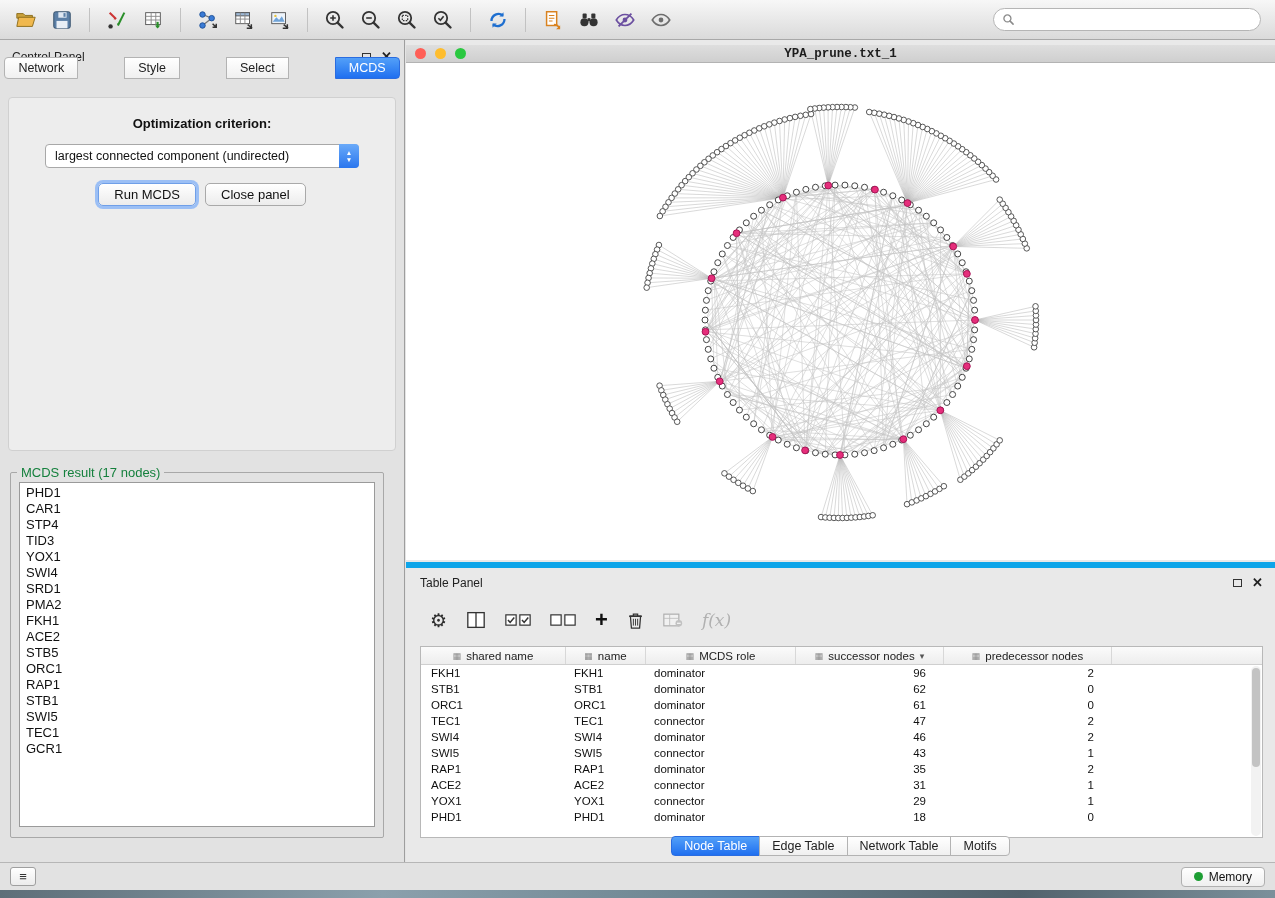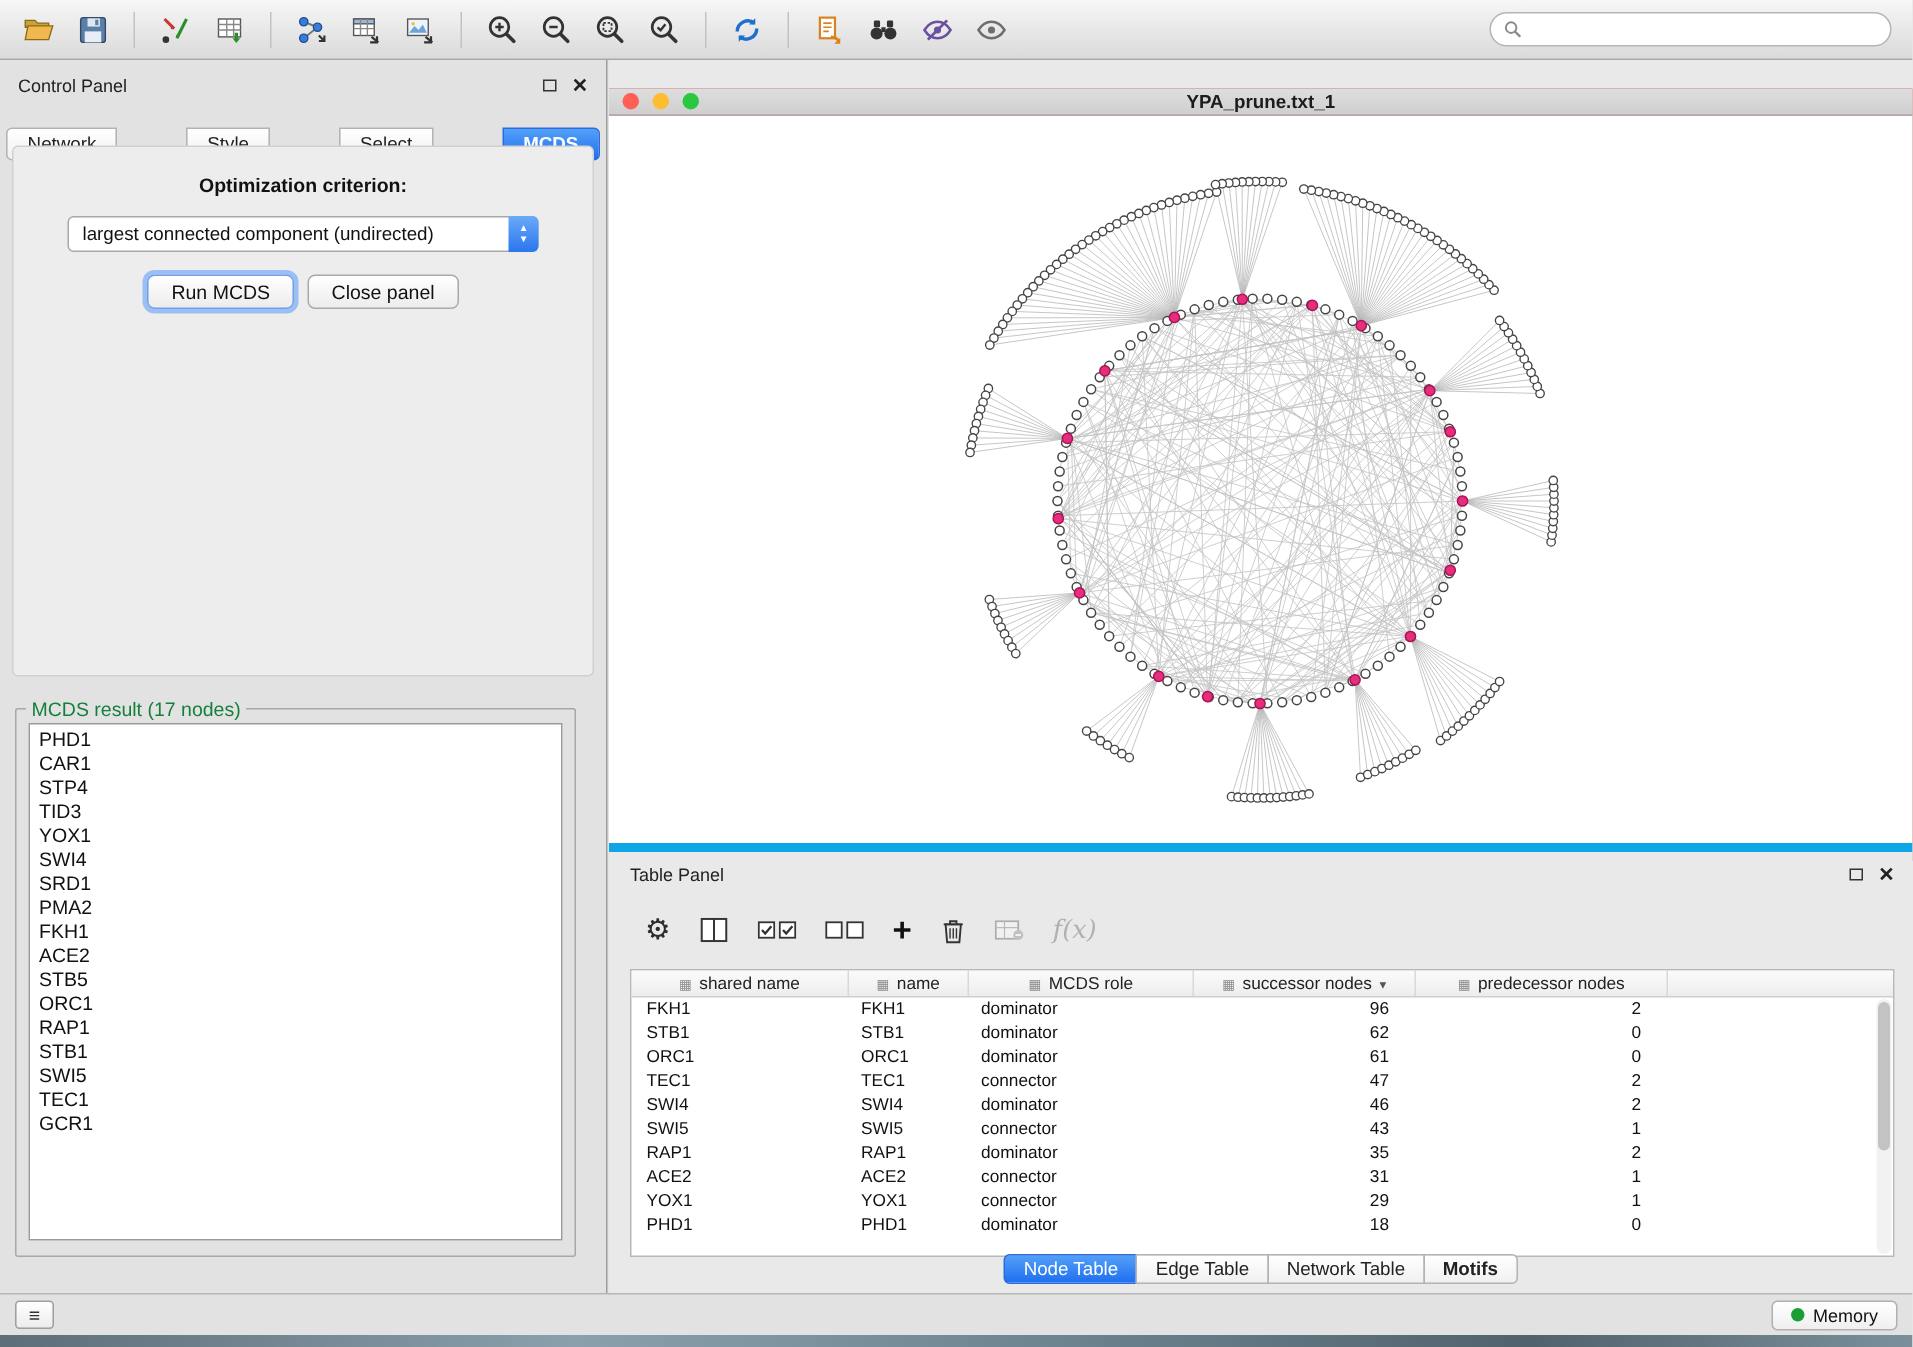--- a/index.html
+++ b/index.html
@@ -25,25 +25,25 @@
   .right { position:absolute; left:406px; top:0; right:0; height:822px; background:#e9e9e9; }
 
   
   .p-header { display:flex; align-items:center; font-size:12px; color:#222; }
   .winbtns { margin-left:auto; display:flex; align-items:center; gap:10px; }
   .wb-float { width:9px; height:8px; border:1.5px solid #333; display:inline-block; }
   .wb-close { font-size:13px; font-weight:bold; color:#222; line-height:10px; }
 
   
   .cp-header { position:absolute; left:12px; top:8px; right:12px; height:18px; }
-  .cp-tabs { position:absolute; top:45px; left:0; right:0; display:flex; justify-content:center;gap:47px; }
+  .cp-tabs { position:absolute; top:17px; left:0; right:0; display:flex; justify-content:center;gap:47px; }
   .seg { border:1px solid #b3b3b3; margin-left:-1px; padding:3px 13px; font-size:12.5px;
     background:linear-gradient(#ffffff,#f0f0f0); color:#222; cursor:default; }
   .seg:first-child { border-radius:4px 0 0 4px; margin-left:0; }
-  .seg:last-child { border-radius:0 4px 4px 0;font-weight:bold; }
+  .seg:last-child { border-radius:0 4px 4px 0; }
   .seg.active { background:linear-gradient(#53a0f8,#1f6ff0); color:#fff; border-color:#2a6ce0; }
   .cp-box { position:absolute; left:8px; top:57px; right:8px; height:354px;
     background:#ededed; border:1px solid #d0d0d0; border-radius:4px; }
   .opt-label { margin-top:18px; text-align:center; font-size:13px; color:#111;font-weight:bold; }
   .selectbox { position:relative; margin:13px 36px 0 36px; height:24px; background:#fff;
     border:1px solid #a8a8a8; border-radius:4px; font-size:12.5px; color:#111;
     display:flex; align-items:center; padding:0 26px 0 9px; }
   .stepper { position:absolute; right:-1px; top:-1px; width:20px; height:24px; border-radius:0 4px 4px 0;
     background:linear-gradient(#6aaaf9,#2a76ee); display:flex; flex-direction:column;
     align-items:center; justify-content:center; color:#fff; }
@@ -54,21 +54,21 @@
   .btn.focused { box-shadow:0 0 0 3px rgba(100,160,250,0.6); border-color:#6f9fe8; }
 
   .mcds-fieldset { position:absolute; left:10px; top:425px; width:374px; height:373px;
     border:1px solid #a8a8a8; border-radius:2px; }
   .mcds-fieldset legend { font-size:13px; color:#15803d; margin-left:6px; padding:0 4px; }
   .mcds-list { position:absolute; left:8px; right:8px; top:2px; bottom:10px; background:#fff;
     border:1px solid #9a9a9a; overflow-y:auto; padding-top:2px; }
   .mcds-list .li { font-size:13px; line-height:16px; padding-left:6px; color:#111; }
 
   
-  .net-window { position:absolute; left:0; top:19px; right:0; height:515px; background:#b91c1c; }
+  .net-window { position:absolute; left:0; top:5px; right:0; height:515px; background:#14532d;font-family:Liberation Mono, monospace; }
   .net-titlebar { height:18px; background:linear-gradient(#dedede,#cfcfcf); border-bottom:1px solid #b3b3b3;
     position:relative; display:flex; align-items:center; }
   .tl { width:11px; height:11px; border-radius:50%; margin-left:9px; display:inline-block; }
   .net-title { position:absolute; left:0; right:0; text-align:center; font-size:12.5px; font-weight:bold; color:#1c1c1c; }
   #net-svg { display:block; width:869px; height:497px; background:#fff; }
 
   
   .table-panel { position:absolute; left:0; top:522px; right:0; bottom:0; background:#e9e9e9; border-top:6px solid #0ea5e9; }
   .tp-header { position:absolute; left:14px; top:6px; right:12px; height:18px; }
   .tp-toolbar { position:absolute; left:24px; top:30px; height:44px; display:flex; align-items:center; gap:19px; }

